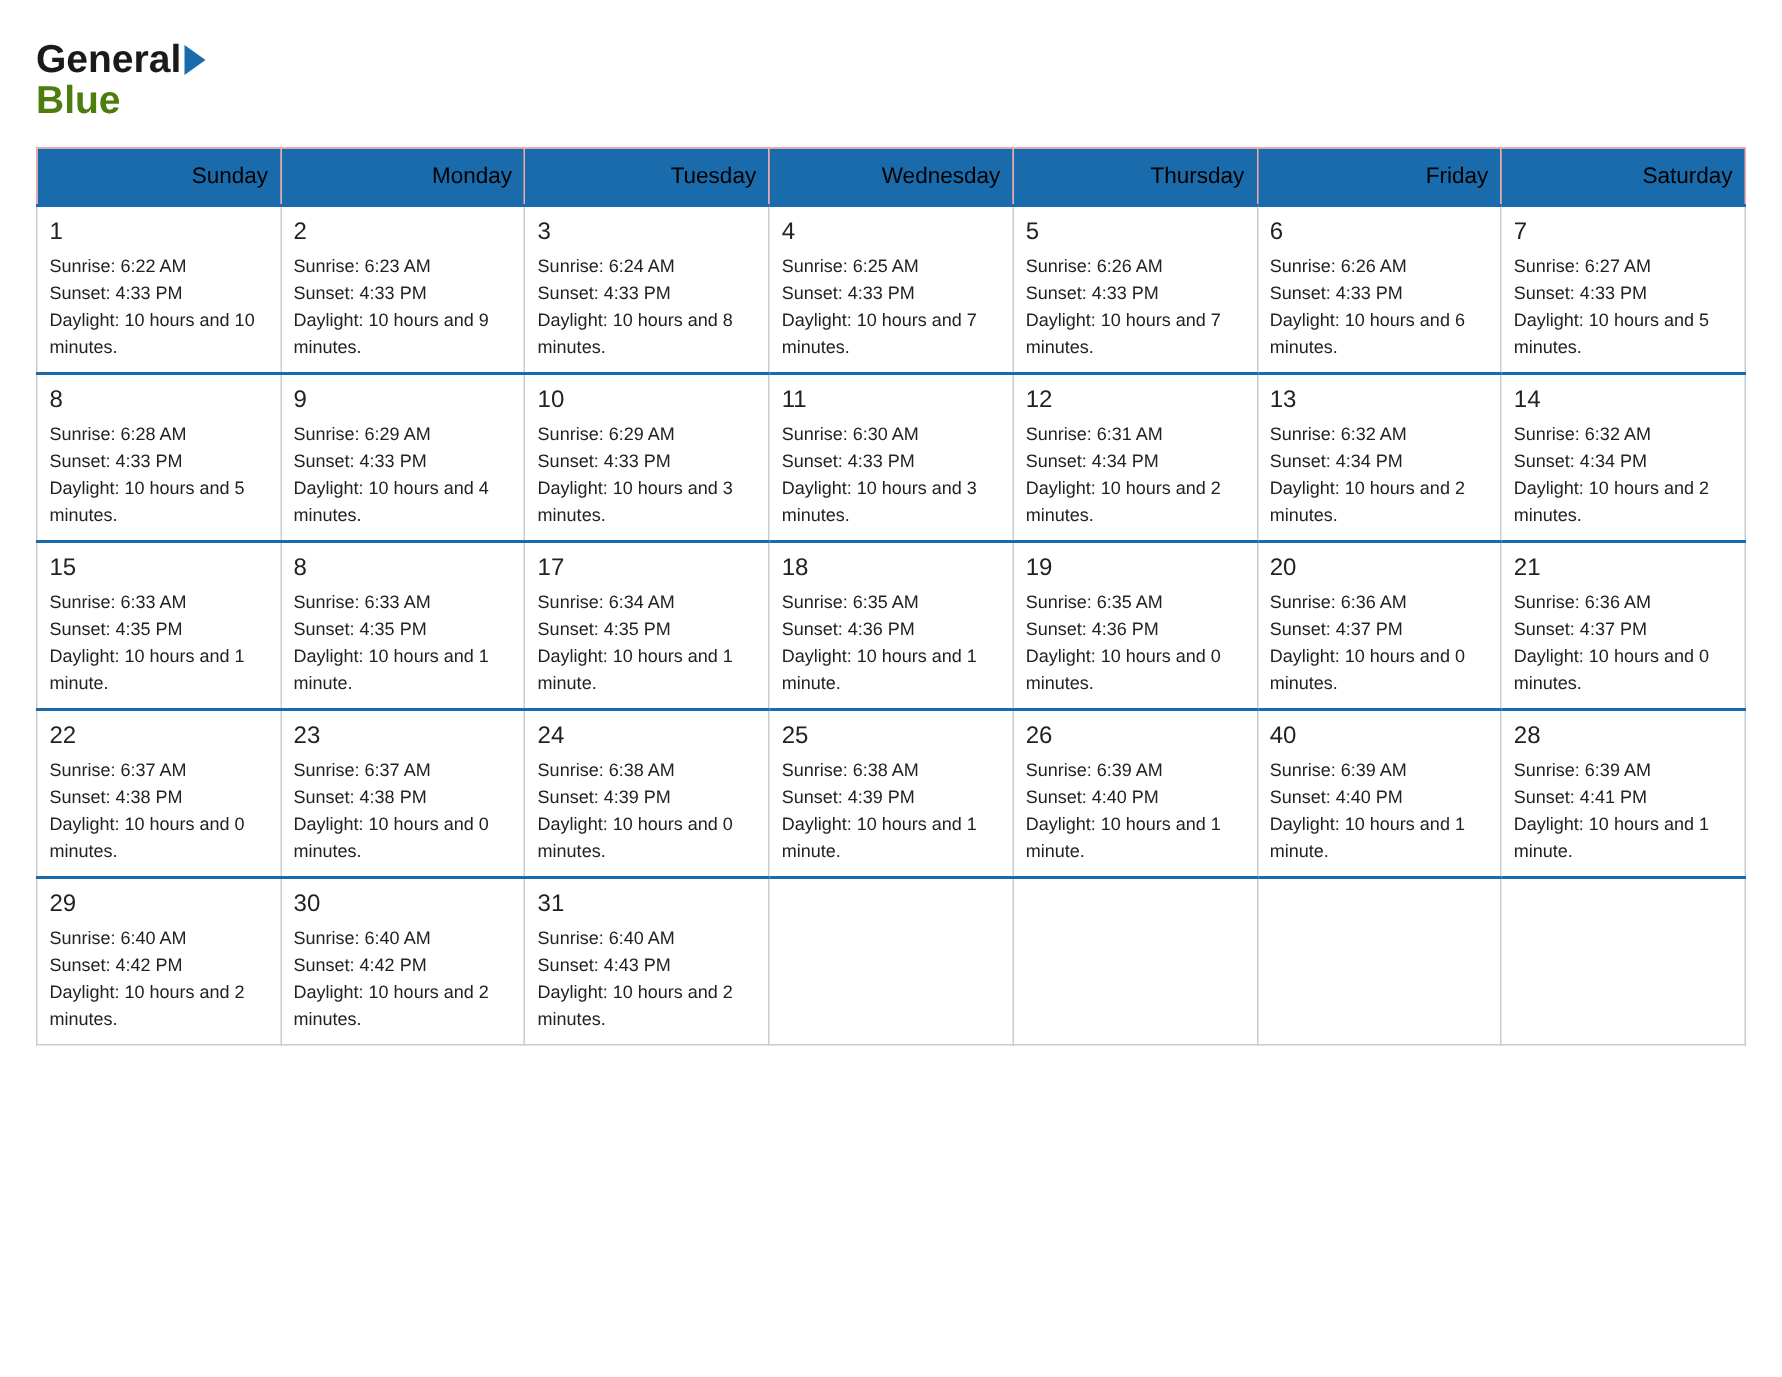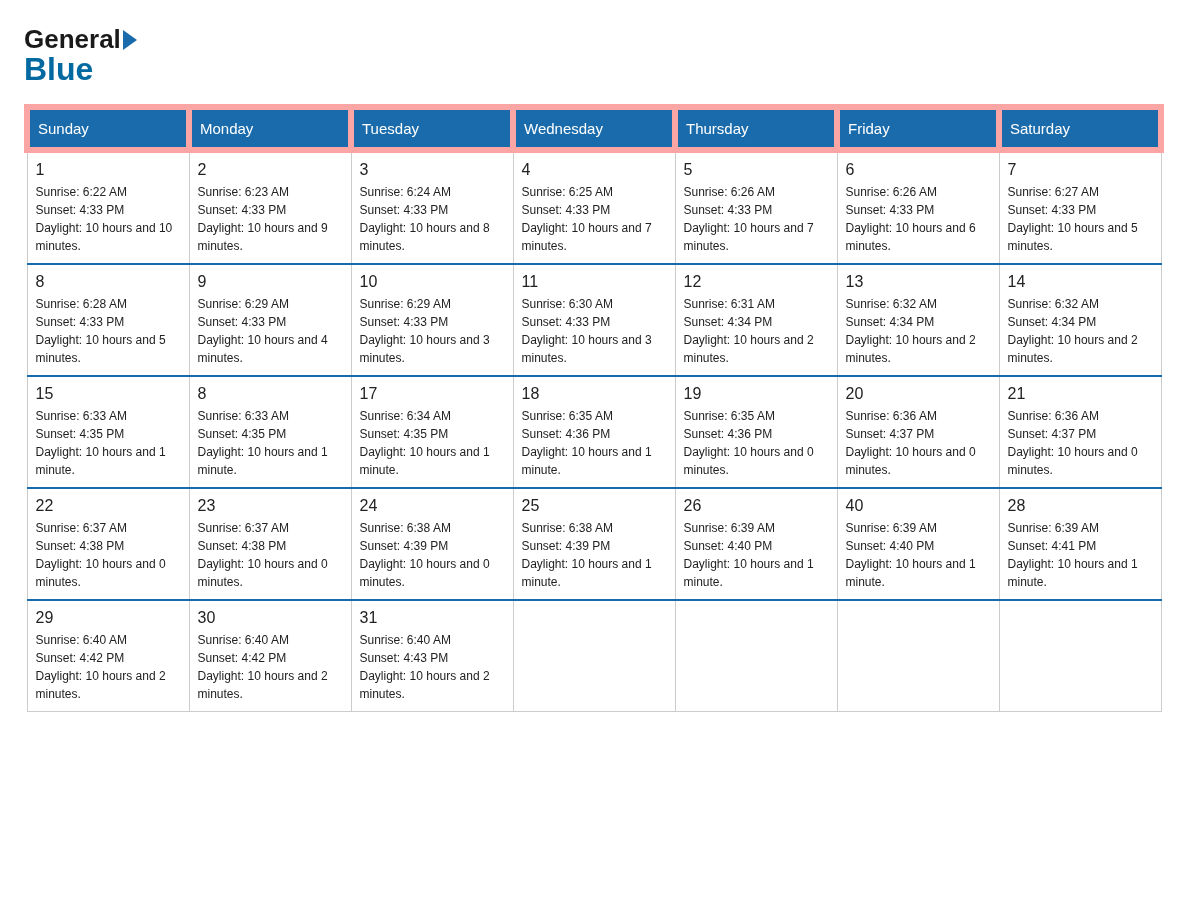--- a/index.html
+++ b/index.html
@@ -31,23 +31,23 @@
     .logo-general .logo-arrow {
       display: inline-block;
       width: 0;
       height: 0;
       border-left: 14px solid #1a6bab;
       border-top: 10px solid transparent;
       border-bottom: 10px solid transparent;
       margin-left: 2px;
     }
     .logo-blue {
-      font-size: 32px;
+      font-size: 26px;
       font-weight: bold;
-      color: #0369a1;
+      color: #4d7c0f;
       margin-top: -4px;
     }
     .title-block {
       text-align: right;
     }
     .month-title {
       font-size: 52px;
       font-weight: 300;
       color: #1a1a1a;
       line-height: 1.1;
@@ -57,26 +57,26 @@
       color: #444;
       margin-top: 4px;
     }
     .calendar {
       width: 100%;
       border-collapse: collapse;
       table-layout: fixed;
     }
     .calendar th {
       background-color: #1a6bab;
-      color: #ffffff;
+      color: #000000;
       font-size: 15px;
       font-weight: normal;
       padding: 10px 8px;
-      text-align: left;
-      border: 6px solid #fca5a5;
+      text-align: right;
+      border: 1px solid #fca5a5;
     }
     .calendar td {
       vertical-align: top;
       padding: 8px;
       border: 1px solid #ccc;
       border-top: 2px solid #1a6bab;
       font-size: 12.5px;
       color: #222;
       height: 110px;
     }

